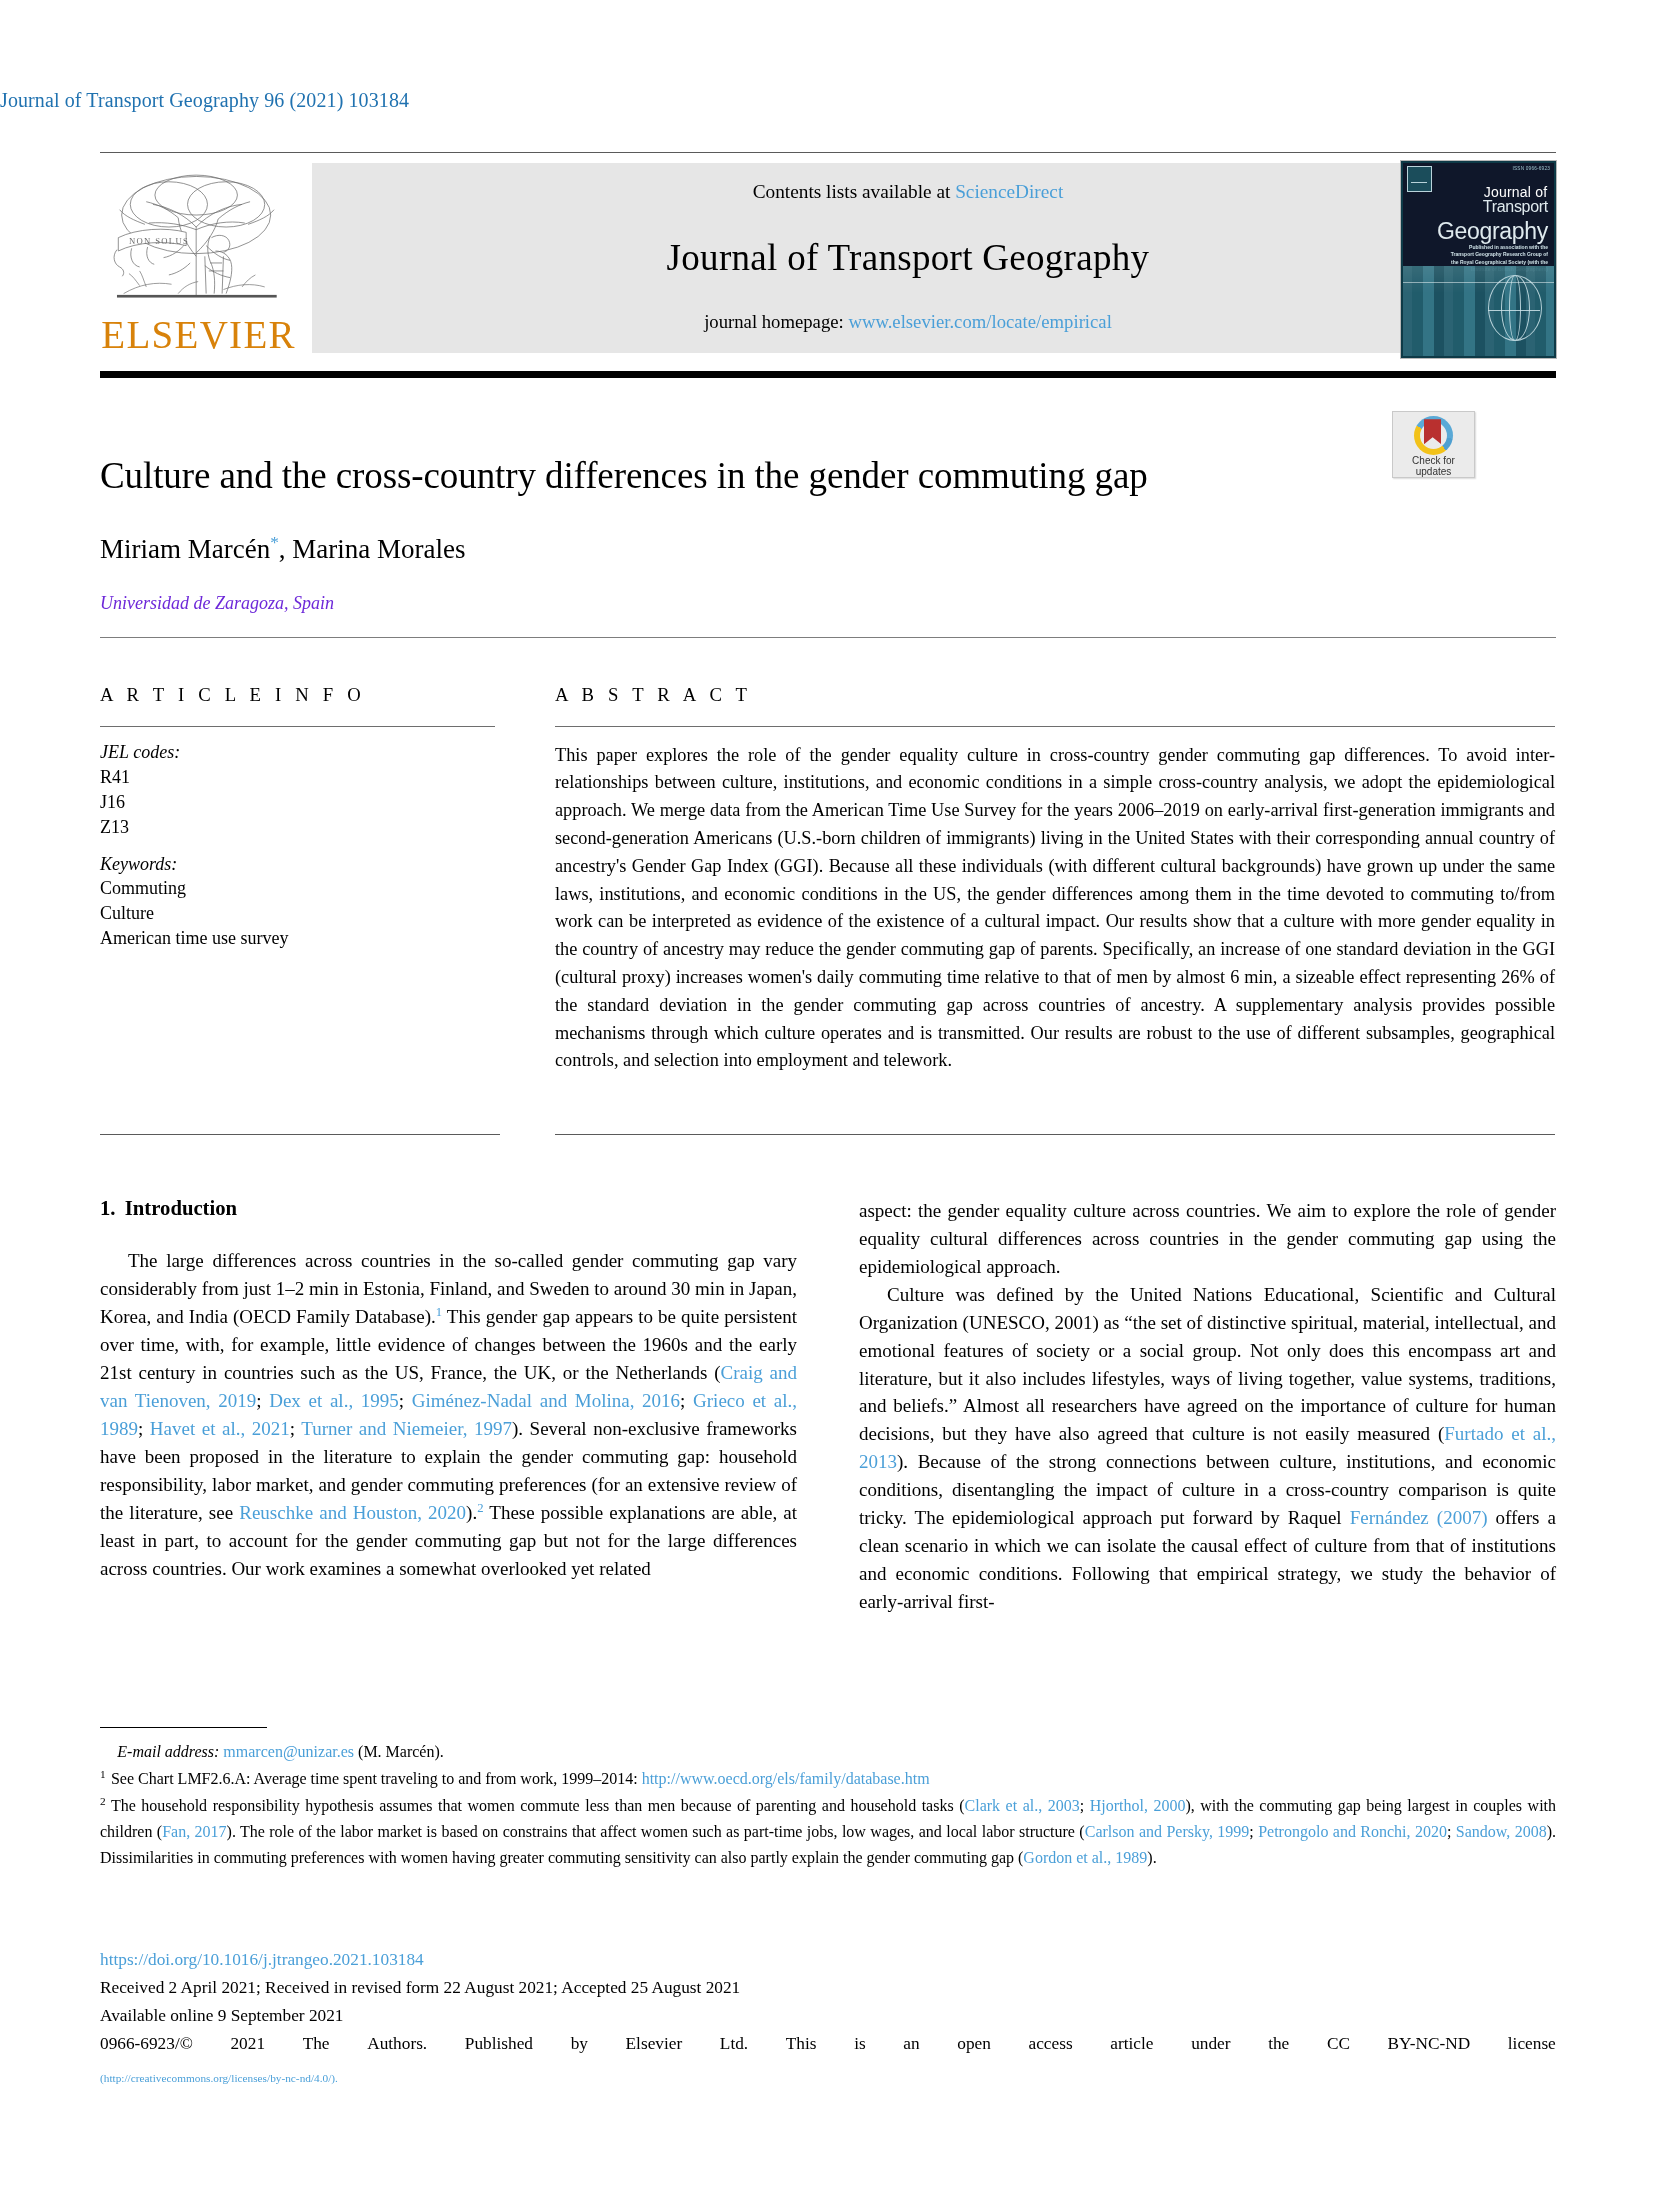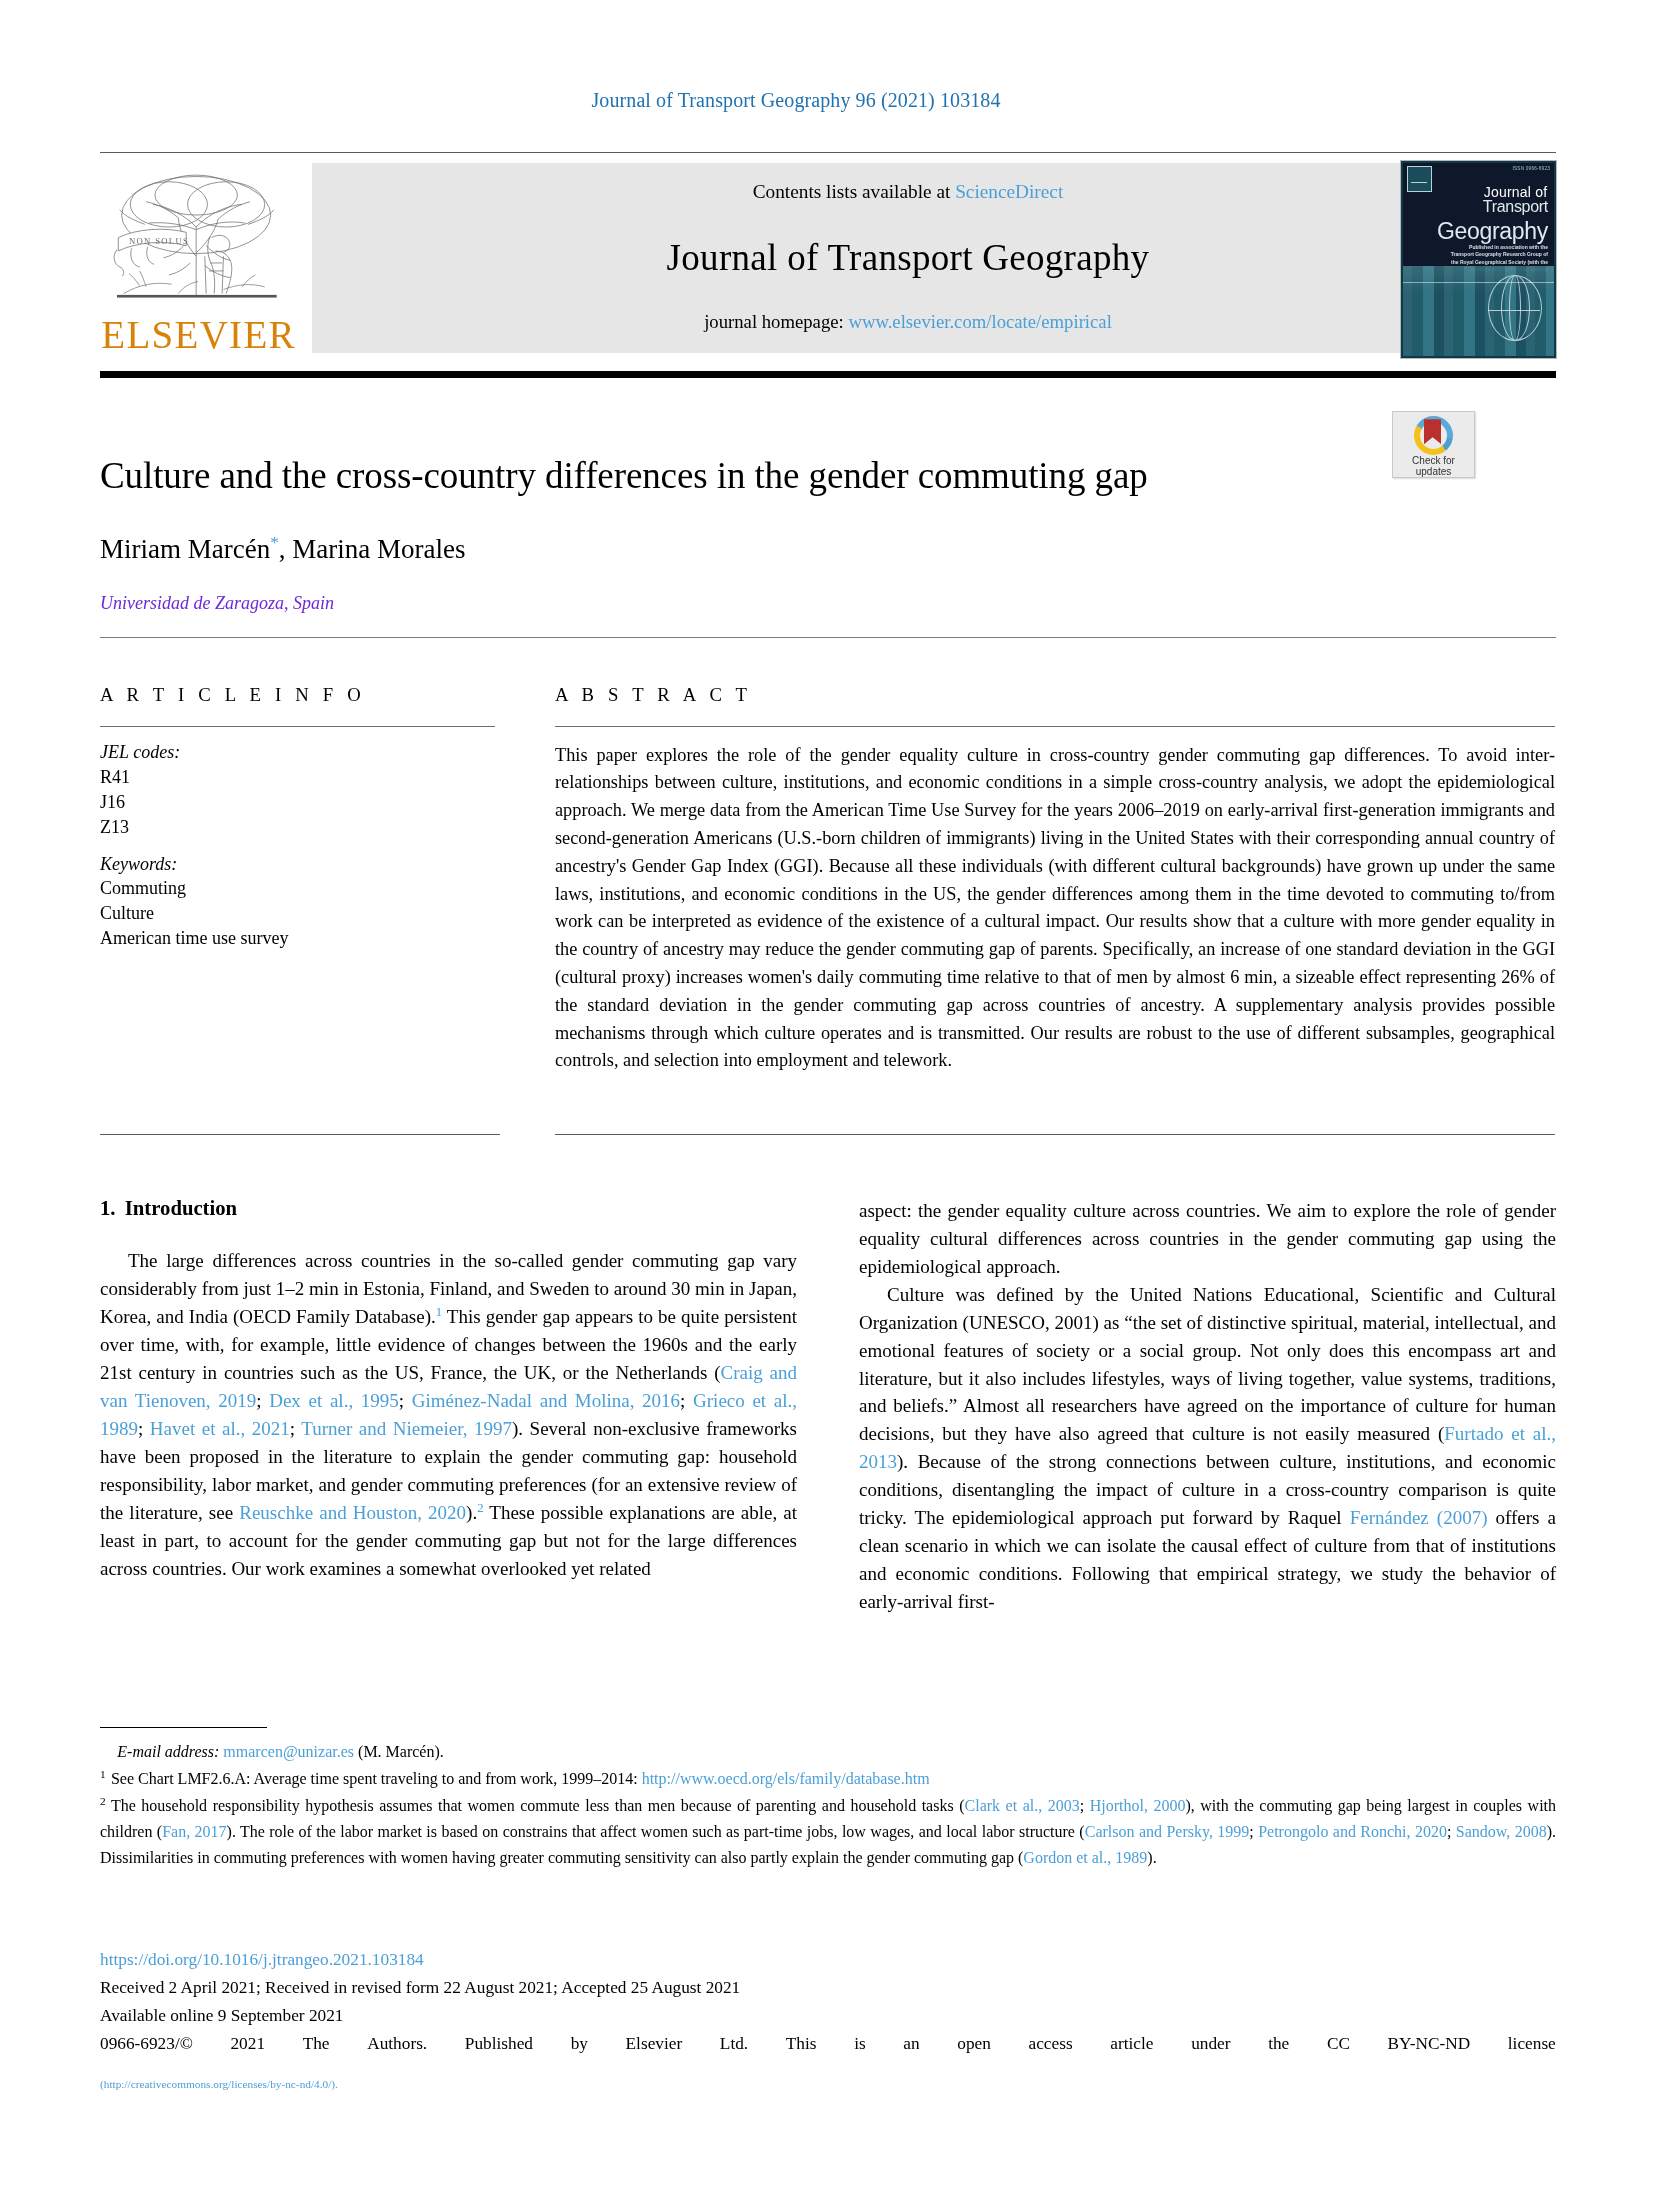--- a/index.html
+++ b/index.html
@@ -21,21 +21,20 @@
     width: 1654px;
     height: 2205px;
     background: #fff;
   }
 
   
   .running-head {
     position: absolute;
     left: 0; top: 89px;
     width: 1592px;
-    text-align: center;
     font-size: 20px;
     color: #2072b0;
     letter-spacing: 0.1px;
   }
 
   
   .rule-top {
     position: absolute;
     left: 100px; top: 152px;
     width: 1456px;
@@ -357,21 +356,21 @@
     line-height: 1.62;
   }
   .pubfooter .doi { color: #4a9fd8; }
   .license-line {
     display: flex;
     justify-content: space-between;
     width: 1456px;
     align-items: flex-end;
   }
   .license-line span { white-space: nowrap; }
-  .cc-url { font-size: 11.3px; color: #4a9fd8; margin-top: 17px; display:block; }
+  .cc-url { font-size: 11.3px; color: #4a9fd8; margin-top: 11px; display:block; }
 </style>
 </head>
 <body>
 
 <div class="page">
 
   <div class="running-head">Journal of Transport Geography 96 (2021) 103184</div>
 
   <div class="rule-top"></div>
 

